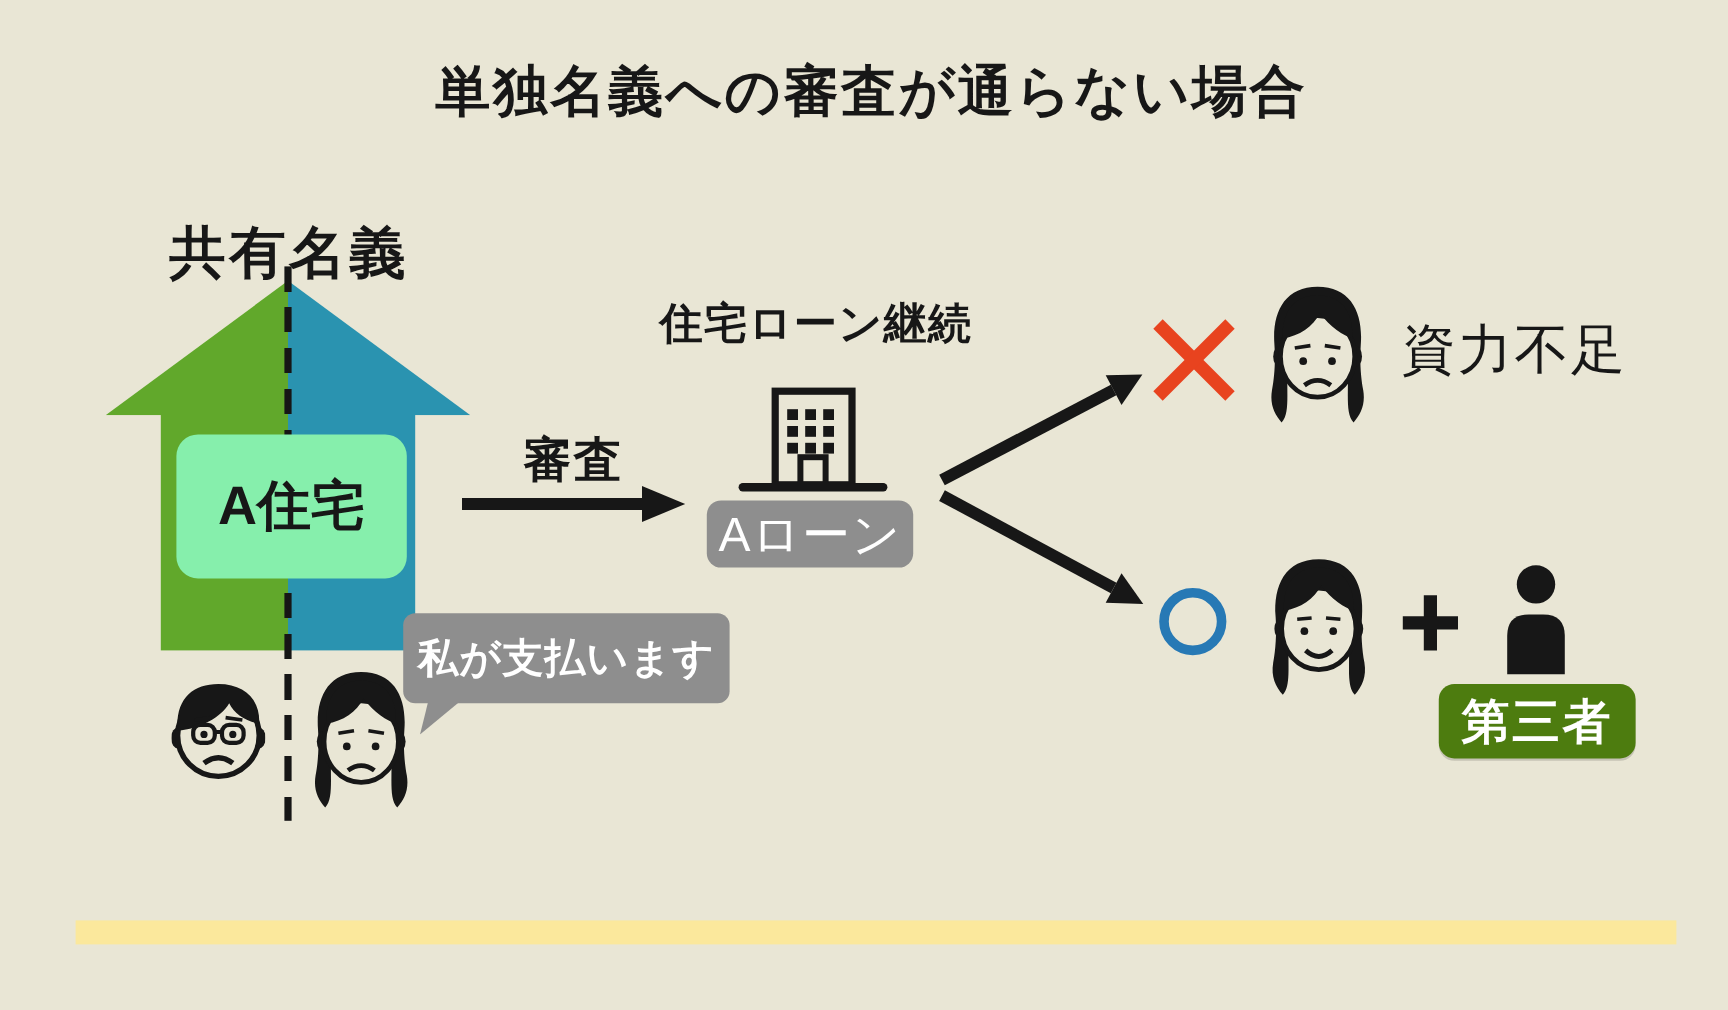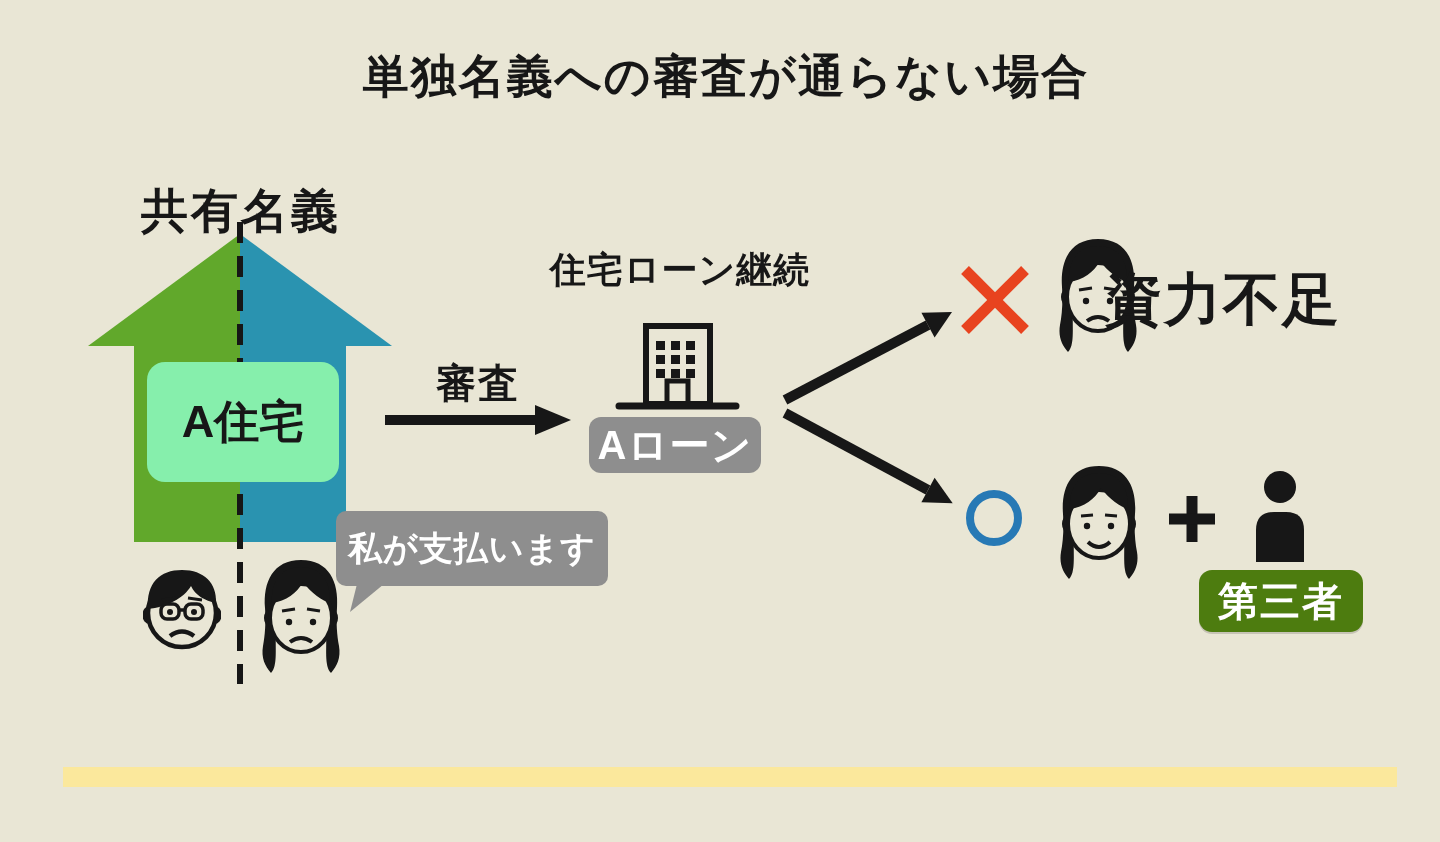--- a/index.html
+++ b/index.html
@@ -52,29 +52,29 @@
   .h-arrow{left:383px;top:403px;width:190px;height:34px;}
   .bank-heading{
     left:535px;top:246px;width:290px;text-align:center;
     font-size:36px;font-weight:800;letter-spacing:1px;
   }
   .bank-icon{left:615px;top:322px;width:125px;height:88px;}
   .bank-label{
     left:589px;top:417px;width:172px;height:56px;
     background:#8e8e8e;border-radius:12px;
     display:flex;align-items:center;justify-content:center;
-    color:#ffffff;font-size:40px;font-weight:700;letter-spacing:1px;
+    color:#ffffff;font-size:40px;font-weight:400;letter-spacing:1px;
   }
   .arrow-up{left:780px;top:295px;width:178px;height:115px;}
   .arrow-down{left:780px;top:405px;width:178px;height:115px;}
   .cross-icon{left:959px;top:262px;width:72px;height:76px;}
   .fail-woman-icon{left:1055px;top:237px;width:86px;height:116px;}
   .fail-label{
-    left:1105px;top:262px;
-    font-size:57px;font-weight:700;letter-spacing:2px;
+    left:1168px;top:262px;
+    font-size:45px;font-weight:400;letter-spacing:2px;
   }
   .circle-icon{left:964px;top:488px;width:60px;height:60px;}
   .pass-woman-icon{left:1056px;top:464px;width:86px;height:116px;}
   .plus-icon{left:1166px;top:493px;width:52px;height:52px;}
   .person-icon{left:1251px;top:470px;width:58px;height:92px;}
   .third-party-badge{
     left:1199px;top:570px;width:164px;height:62px;
     background:#4d7c0f;border-radius:13px;
     display:flex;align-items:center;justify-content:center;
     color:#ffffff;font-size:40px;font-weight:800;letter-spacing:2px;

